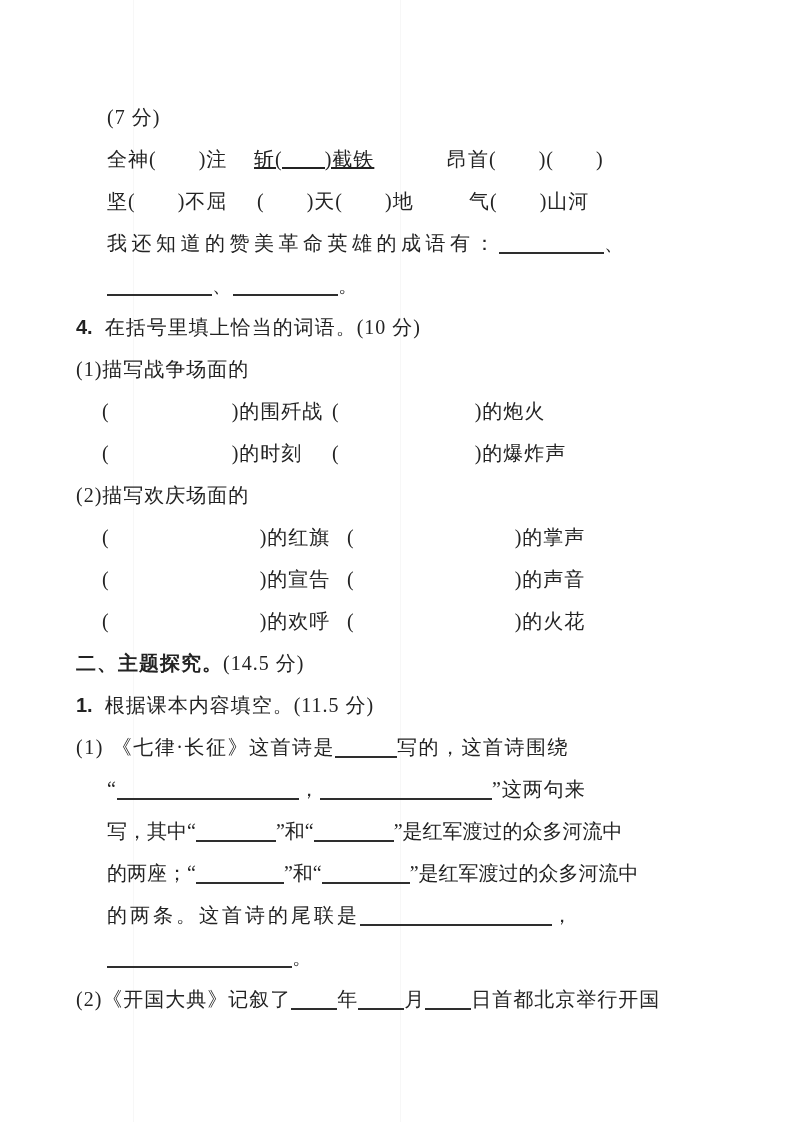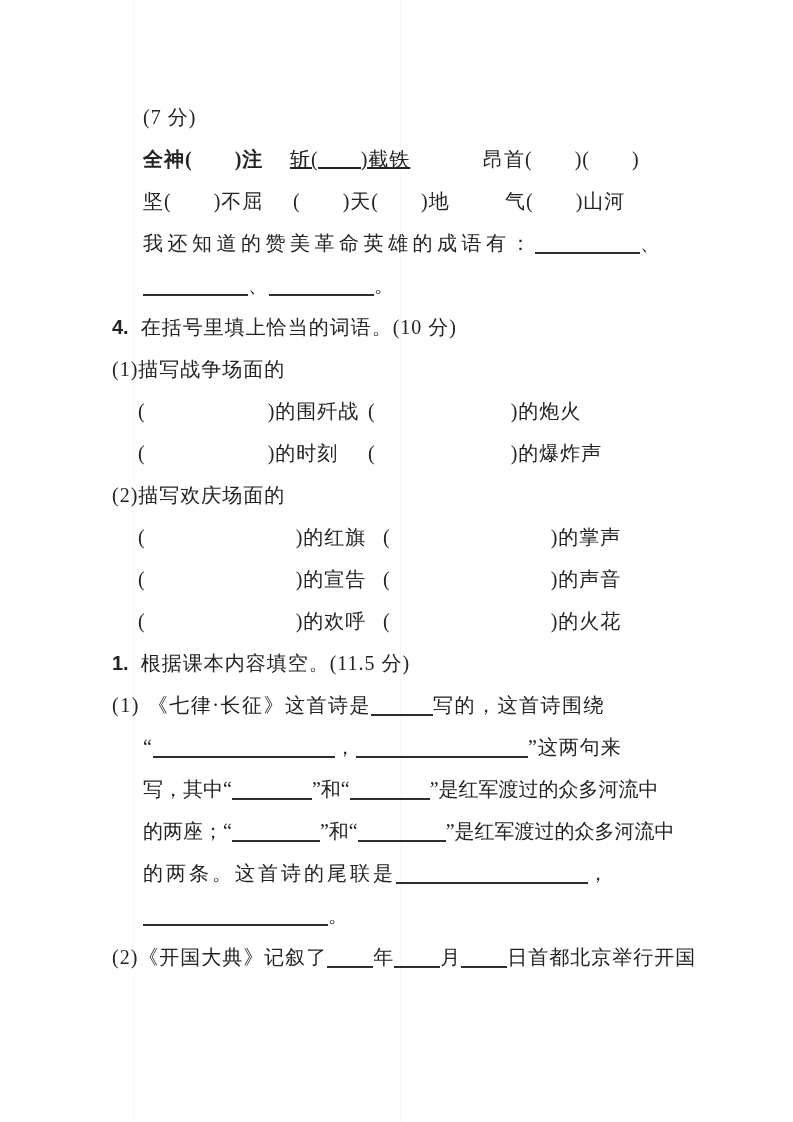--- a/index.html
+++ b/index.html
@@ -8,21 +8,21 @@
     background:#ffffff;
     color:#232323;
     font-family:"Liberation Serif","DejaVu Serif",serif;
     font-size:20px;
     position:relative;
     overflow:hidden;
   }
   .scan-line{position:absolute;top:0;bottom:0;width:1px;background:rgba(0,0,0,0.03);}
   .sl-a{left:133px;}
   .sl-b{left:400px;}
-  .page{padding:96px 90px 0 112px;position:relative;}
+  .page{padding:96px 90px 0 76px;position:relative;}
   .line{height:42px;line-height:42px;white-space:nowrap;letter-spacing:1px;}
   .ind{padding-left:31px;}
   .ind2{padding-left:26px;}
   .sp4{letter-spacing:4.5px;}
   .sp3{letter-spacing:3px;}
   .sp2{letter-spacing:1.5px;}
   .tight{letter-spacing:0;}
   .qnum{
     font-family:"Liberation Sans","DejaVu Sans",sans-serif;
     font-weight:700;margin-right:12px;letter-spacing:0;
@@ -41,21 +41,21 @@
   .w182{width:182px;} .w172{width:172px;}
   .w80{width:80px;}  .w88{width:88px;}
   .w192{width:192px;} .w185{width:185px;}
   .w46{width:46px;}
   .colA1{display:inline-block;width:230px;}
   .colA2{display:inline-block;width:245px;}
   .igap1{display:inline-block;width:122px;}
   .igap1r{display:inline-block;width:135px;}
   .igap2{display:inline-block;width:150px;}
   .igap2r{display:inline-block;width:160px;}
-  .cell1a{display:inline-block;width:147px;font-weight:bold;}
+  .cell1a{display:inline-block;width:147px;}
   .cell1b{display:inline-block;width:193px;text-decoration:underline;}
   .cell2a{display:inline-block;width:150px;}
   .cell2b{display:inline-block;width:212px;}
   .lblgap{margin-right:8px;}
 </style>
 </head>
 <body>
 
 <div class="scan-line sl-a"></div>
 <div class="scan-line sl-b"></div>
@@ -100,20 +100,23 @@
   <div class="line ind2">
     <span class="colA2"><span>(</span><span class="igap2"></span><span>)的红旗</span></span><span><span>(</span><span class="igap2r"></span><span>)的掌声</span></span>
   </div>
   <div class="line ind2">
     <span class="colA2"><span>(</span><span class="igap2"></span><span>)的宣告</span></span><span><span>(</span><span class="igap2r"></span><span>)的声音</span></span>
   </div>
   <div class="line ind2">
     <span class="colA2"><span>(</span><span class="igap2"></span><span>)的欢呼</span></span><span><span>(</span><span class="igap2r"></span><span>)的火花</span></span>
   </div>
 
+  <div class="line">
+    <span class="headbold">二、</span><span class="headbold">主题探究。</span><span>(14.5 分)</span>
+  </div>
 
   <div class="line">
     <span class="qnum">1.</span><span>根据课本内容填空。</span><span>(11.5 分)</span>
   </div>
 
   <div class="line sp2">
     <span class="lblgap">(1)</span><span>《七律·长征》这首诗是</span><span class="bl w62"></span><span>写的，这首诗围绕</span>
   </div>
   <div class="line ind">
     <span>“</span><span class="bl w182"></span><span>，</span><span class="bl w172"></span><span>”这两句来</span>

